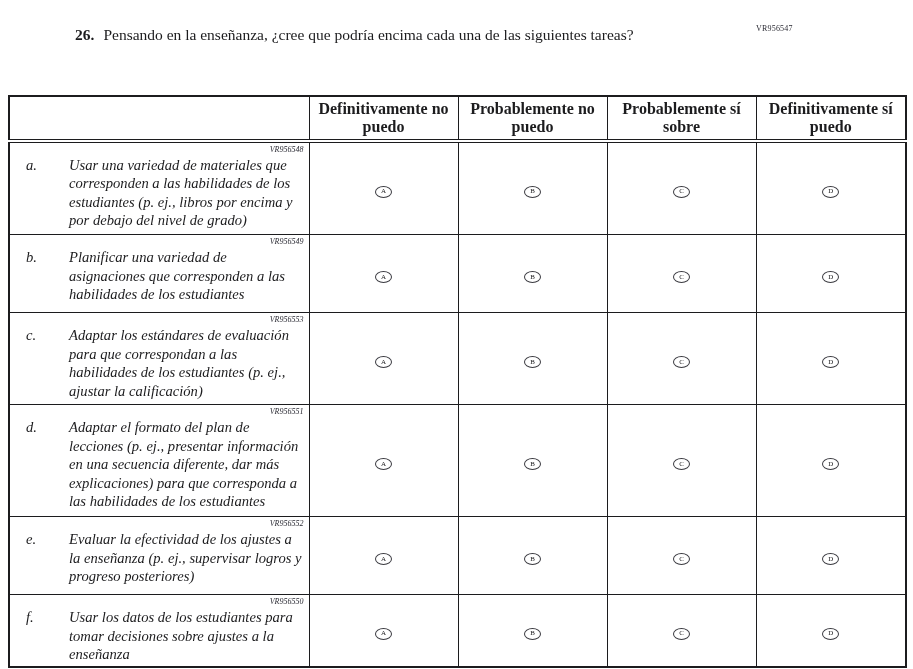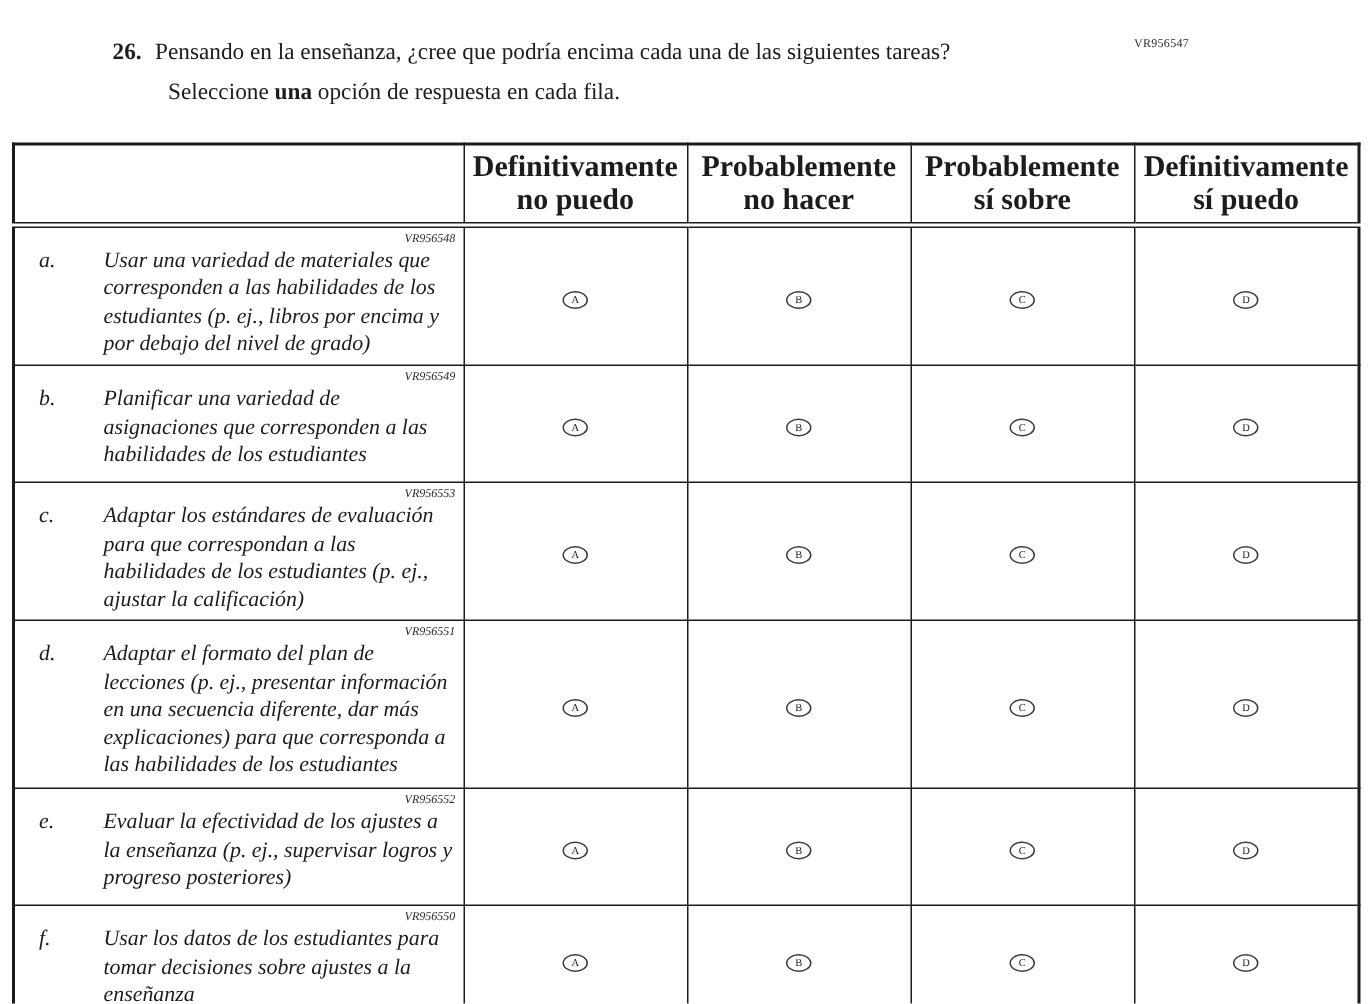--- a/index.html
+++ b/index.html
@@ -30,21 +30,21 @@
     border: 2px solid #1c1c1e;
   }
   col.c-stem { width: 300px; }
   col.c-opt  { width: 149px; }
   col.c-opt-last { width: 150px; }
 
   th, td { border: 1.5px solid #1c1c1e; }
 
   thead th {
     height: 41px;
-    font-size: 20px; font-weight: bold;
+    font-size: 16px; font-weight: bold;
     text-align: center; vertical-align: middle;
     line-height: 1.12; padding: 3px 4px;
     border-bottom: 4px double #1c1c1e;
   }
 
   tr.row-a { height: 94px; }
   tr.row-b { height: 78px; }
   tr.row-c { height: 92px; }
   tr.row-d { height: 112px; padding-left: 28px; }
   tr.row-e { height: 78px; }
@@ -76,38 +76,35 @@
 <body>
 
 <div class="page">
 
   <span class="form-code-top">VR956547</span>
 
   <div class="question-block">
     <div class="q-line">
       <span class="q-num">26.</span><span>Pensando en la enseñanza, ¿cree que podría encima cada una de las siguientes tareas?</span>
     </div>
-    <div class="q-instruction">
-      <span>Seleccione </span><span class="bold">una</span><span> opción de respuesta en cada fila.</span>
-    </div>
   </div>
 
   <table class="matrix">
     <colgroup>
       <col class="c-stem">
         <col class="c-opt">
         <col class="c-opt">
         <col class="c-opt">
         <col class="c-opt-last">
     </colgroup>
     <thead>
       <tr>
         <th></th>
         <th>Definitivamente no puedo</th>
-        <th>Probablemente no hacer</th>
+        <th>Probablemente no puedo</th>
         <th>Probablemente sí sobre</th>
         <th>Definitivamente sí puedo</th>
       </tr>
     </thead>
     <tbody>
 
       <tr class="row-a">
         <td class="stem">
           <span class="vr-code">VR956548</span>
           <div class="stem-body">

